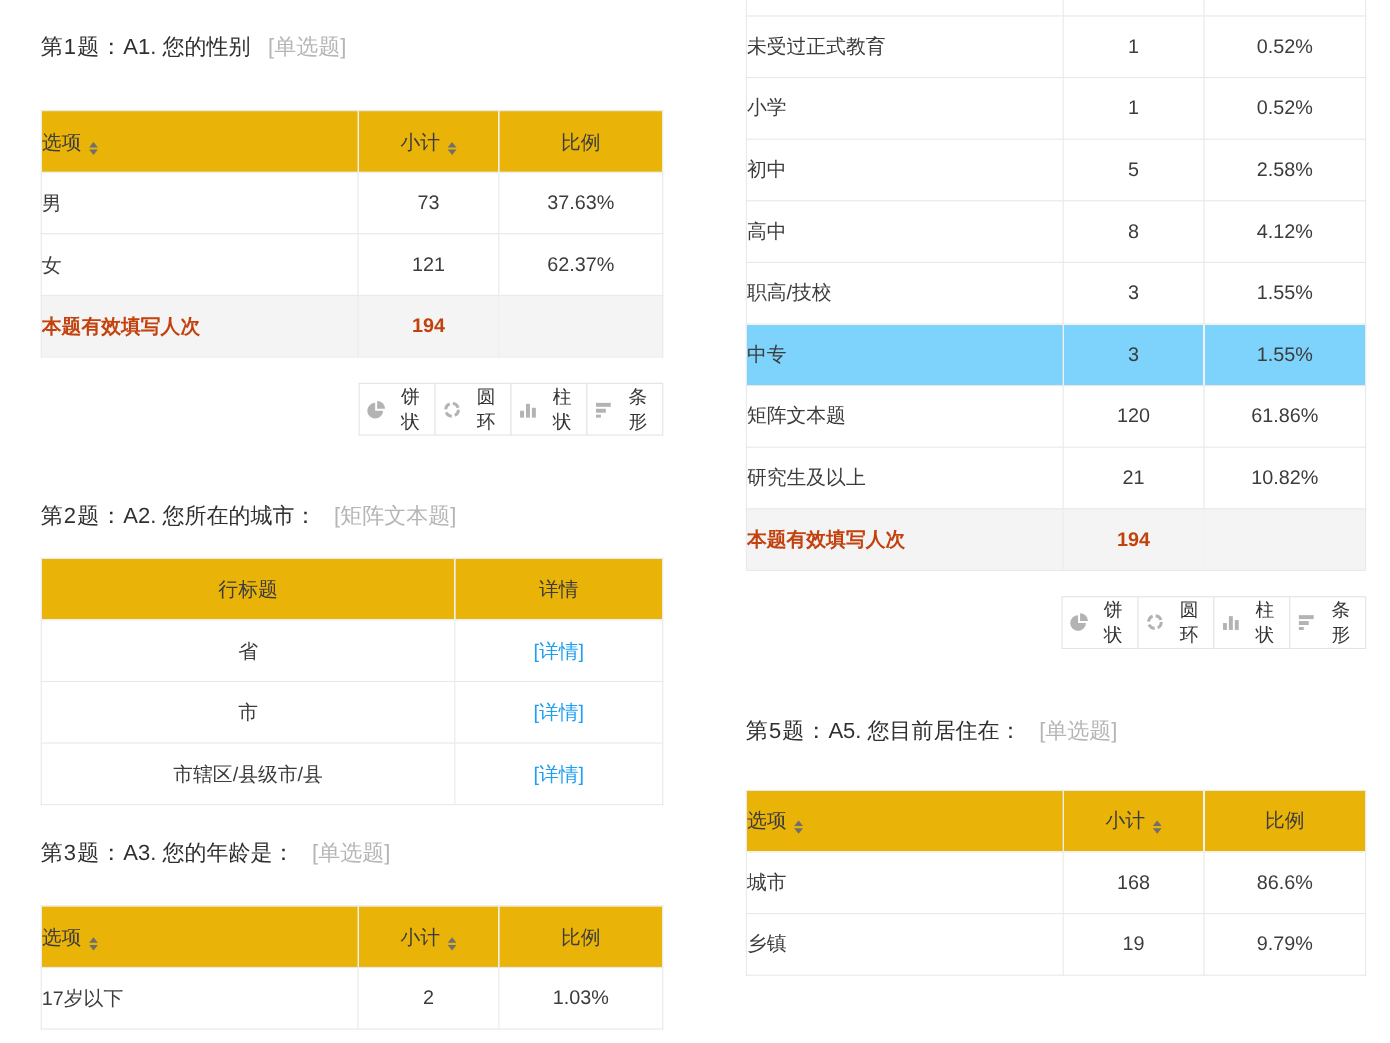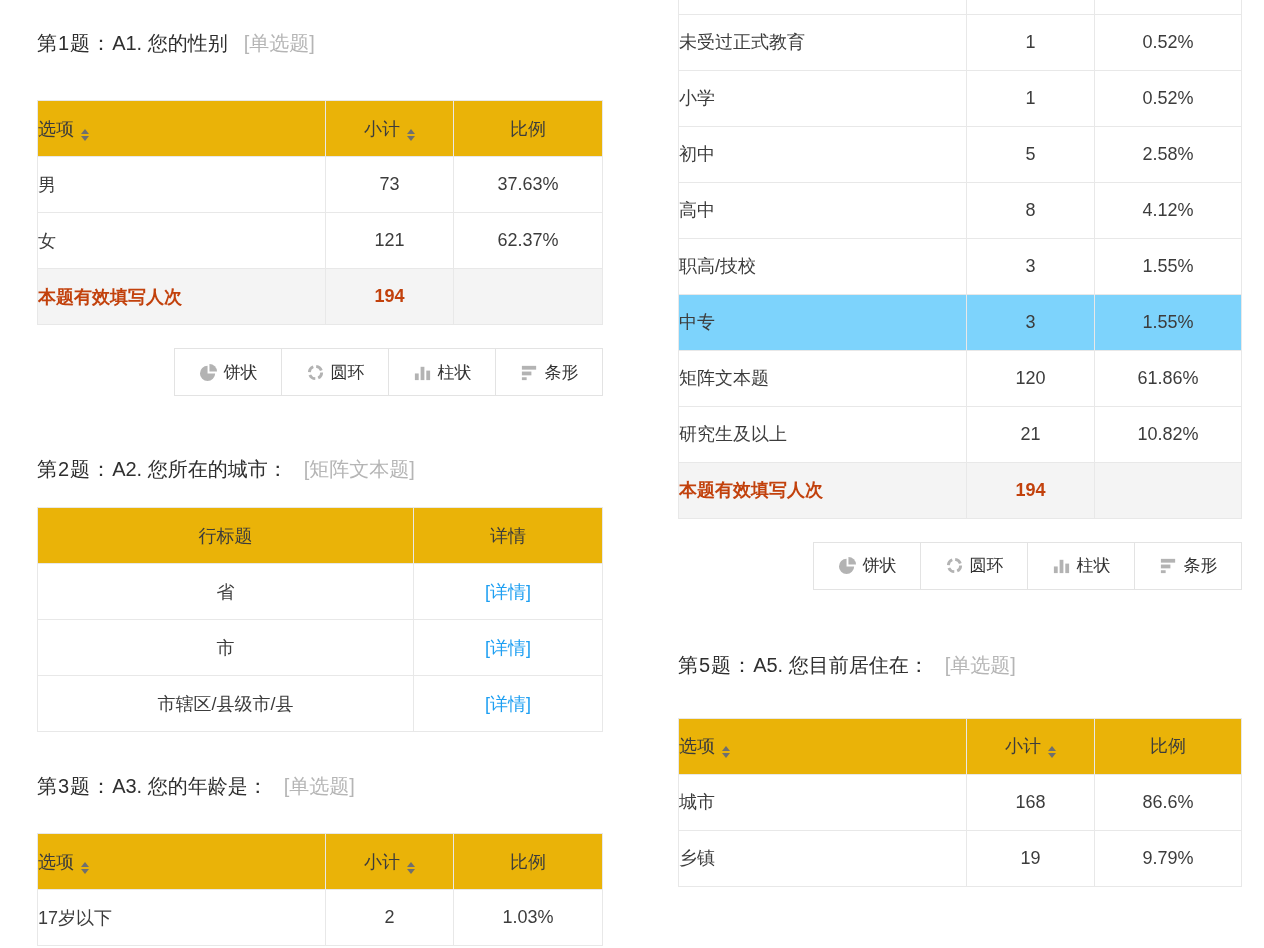--- a/index.html
+++ b/index.html
@@ -27,31 +27,31 @@
   .w-rowtitle{width:376px;}
 
   .sort{display:inline-flex;flex-direction:column;gap:2px;margin-left:7px;vertical-align:1px;}
   .sort i{display:block;width:0;height:0;border-left:4px solid transparent;border-right:4px solid transparent;}
   .sort .up{border-bottom:5px solid #6f6f6f;}
   .sort .down{border-top:5px solid #6f6f6f;}
 
   a.detail{color:#1e9ff2;text-decoration:none;}
 
   .chart-btns{display:flex;justify-content:flex-end;margin-top:23px;}
-  .cbtn{display:flex;align-items:center;justify-content:center;gap:6px;width:108px;height:48px;
+  .cbtn{display:flex;align-items:center;justify-content:center;gap:6px;width:70px;height:48px;
         margin-left:-1px;border:1px solid #e3e3e3;background:#fff;font-size:17px;color:#333;
         cursor:pointer;box-sizing:border-box;}
   .cbtn svg{display:block;}
 
   
   #q1-head{margin-top:28px;}
   #q1-table{margin-top:42px;}
   #q2-head{margin-top:58px;}
   #q2-table{margin-top:23px;}
-  #q3-head{margin-top:39px;}
+  #q3-head{margin-top:29px;}
   #q3-table{margin-top:32px;}
   #q4-btns{margin-top:23px;}
   #q5-head{margin-top:60px;}
   #q5-table{margin-top:38px;}
 </style>
 </head>
 <body>
 
 <div id="page">
 

